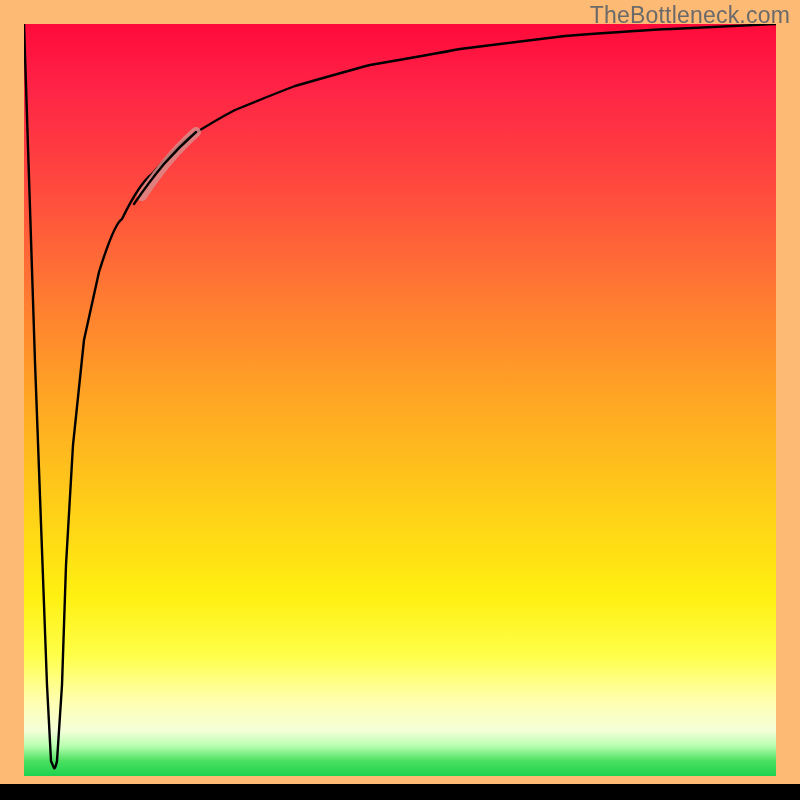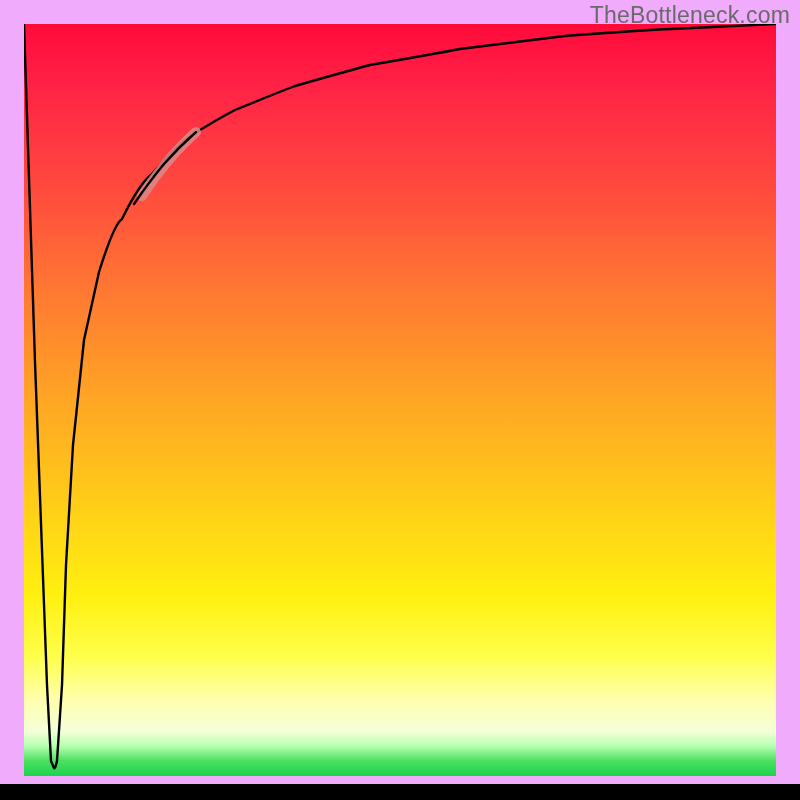--- a/index.html
+++ b/index.html
@@ -8,21 +8,21 @@
     width: 800px;
     height: 800px;
     overflow: hidden;
     background: #000;
     font-family: Arial, Helvetica, sans-serif;
   }
   .stage {
     position: relative;
     width: 800px;
     height: 784px;
-    background: #f0abfc;
+    background: #fdba74;
   }
   .plot-area {
     position: absolute;
     left: 24px;
     top: 24px;
     width: 752px;
     height: 752px;
     overflow: hidden;
   }
   .gradient {

